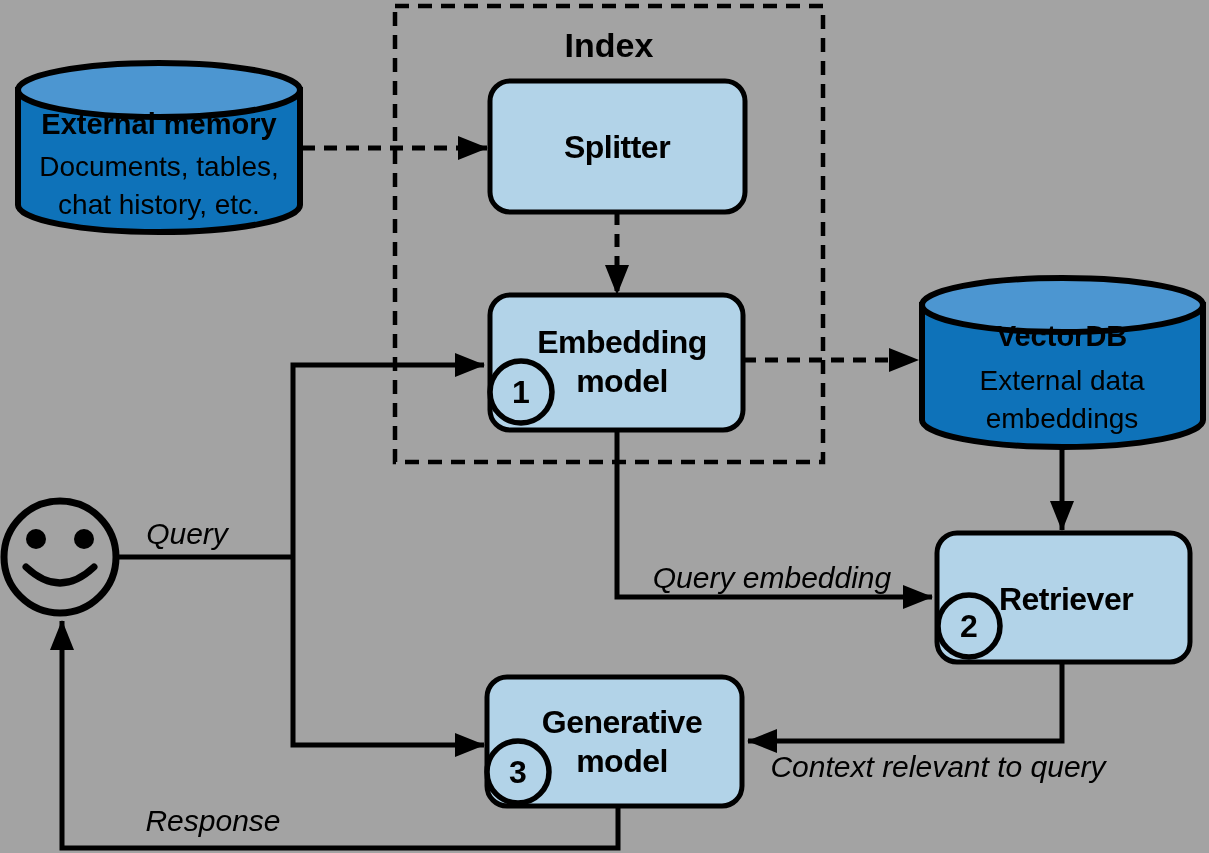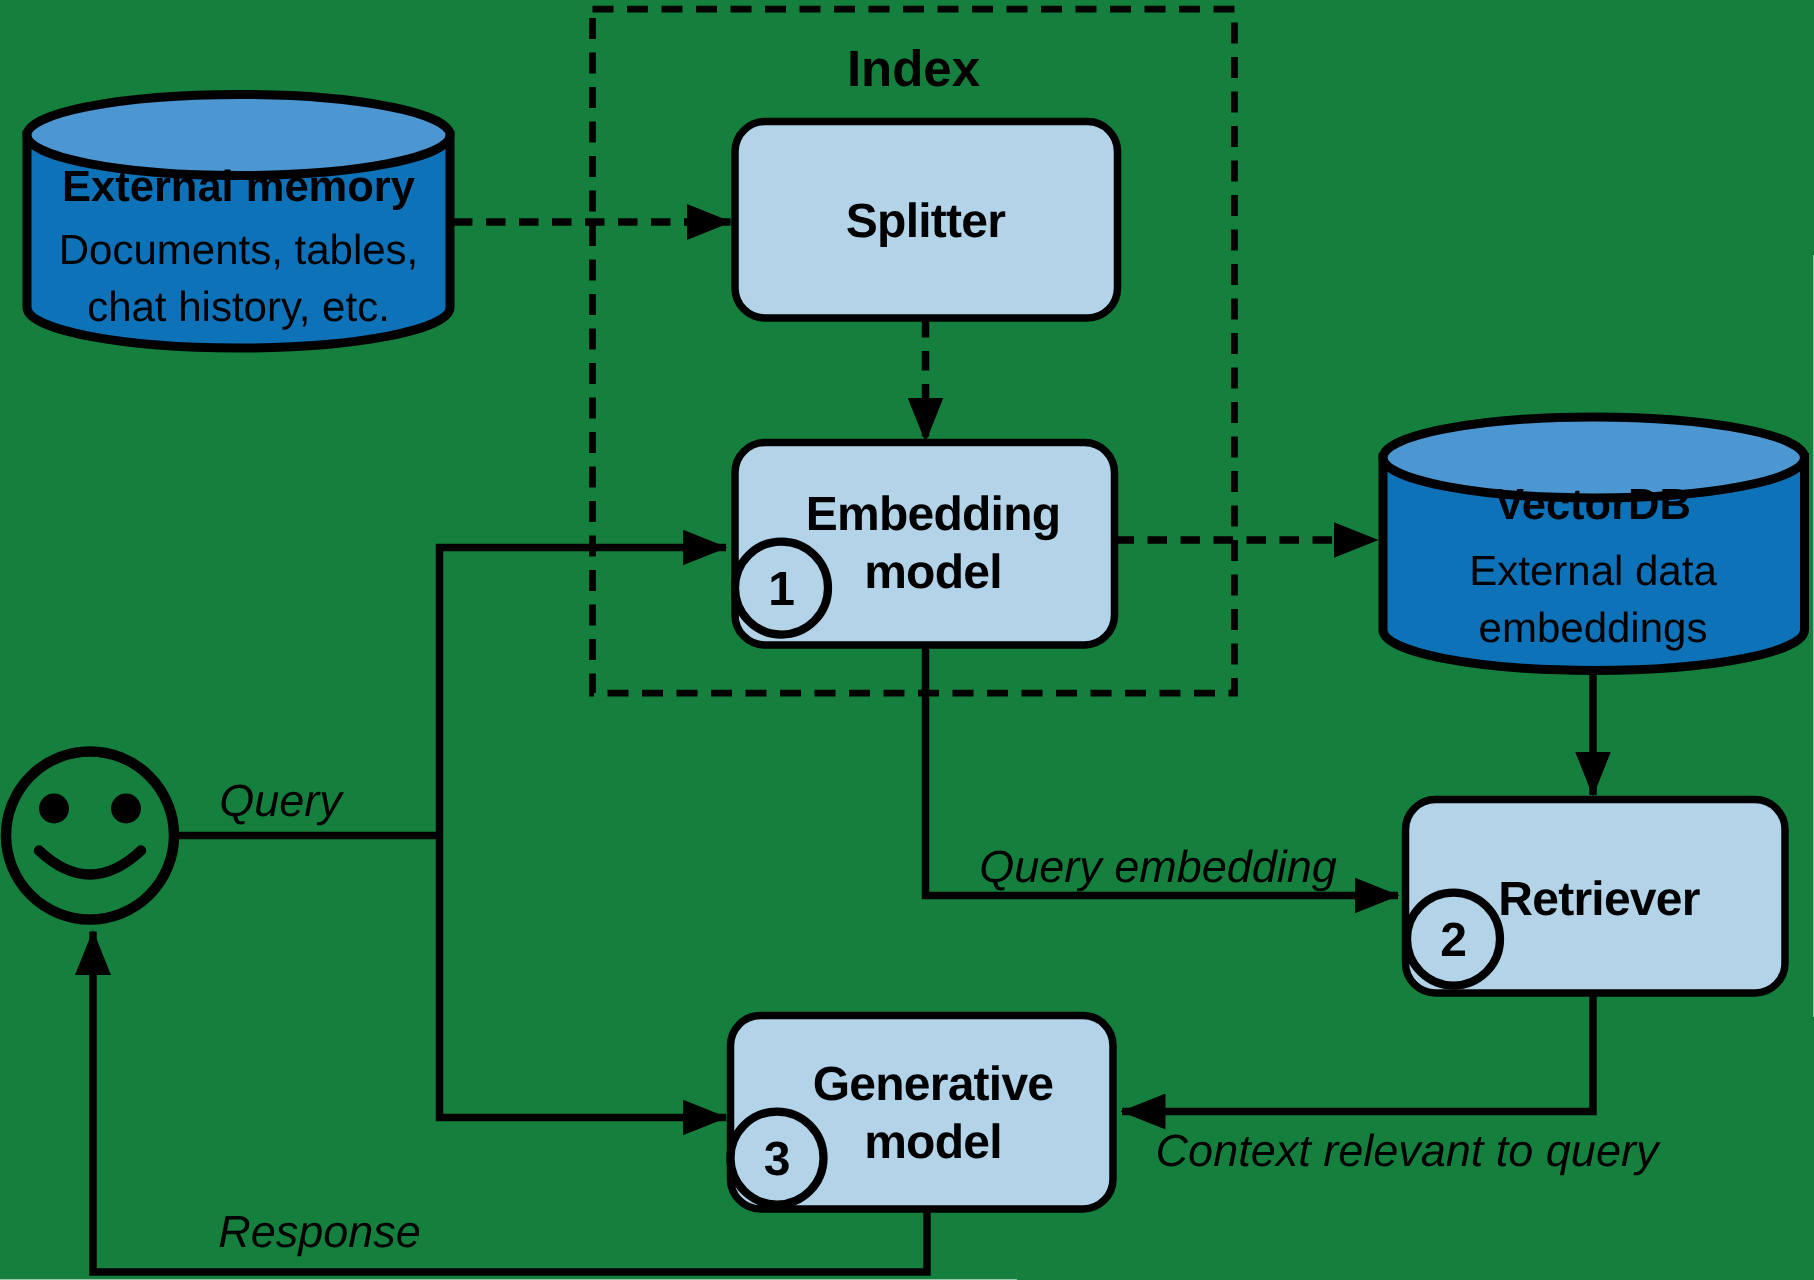--- a/index.html
+++ b/index.html
@@ -1,16 +1,16 @@
 <!DOCTYPE html>
 <html><head>
 <meta charset="utf-8">
 <style>
   html,body { margin:0; padding:0; background:#ffffff; }
-  .stage { width:1209px; height:853px; position:relative; background:#15803d; }
+  .stage { width:1209px; height:853px; position:relative; background:#a3a3a3; }
   svg { display:block; }
   text { font-family:"Liberation Sans", sans-serif; text-anchor:middle; fill:#000; }
   .node-label  { font-weight:700; font-size:32px; letter-spacing:-0.5px; }
   .cyl-title   { font-weight:700; font-size:29px; }
   .cyl-sub     { font-weight:400; font-size:28px; }
   .index-title { font-weight:700; font-size:34px; }
   .edge-label  { font-style:italic; font-size:30px; }
   .step-num    { font-weight:700; font-size:32px; }
   .ln   { fill:none; stroke:#000; stroke-width:5; }
   .dash { stroke-dasharray:13 9; }

